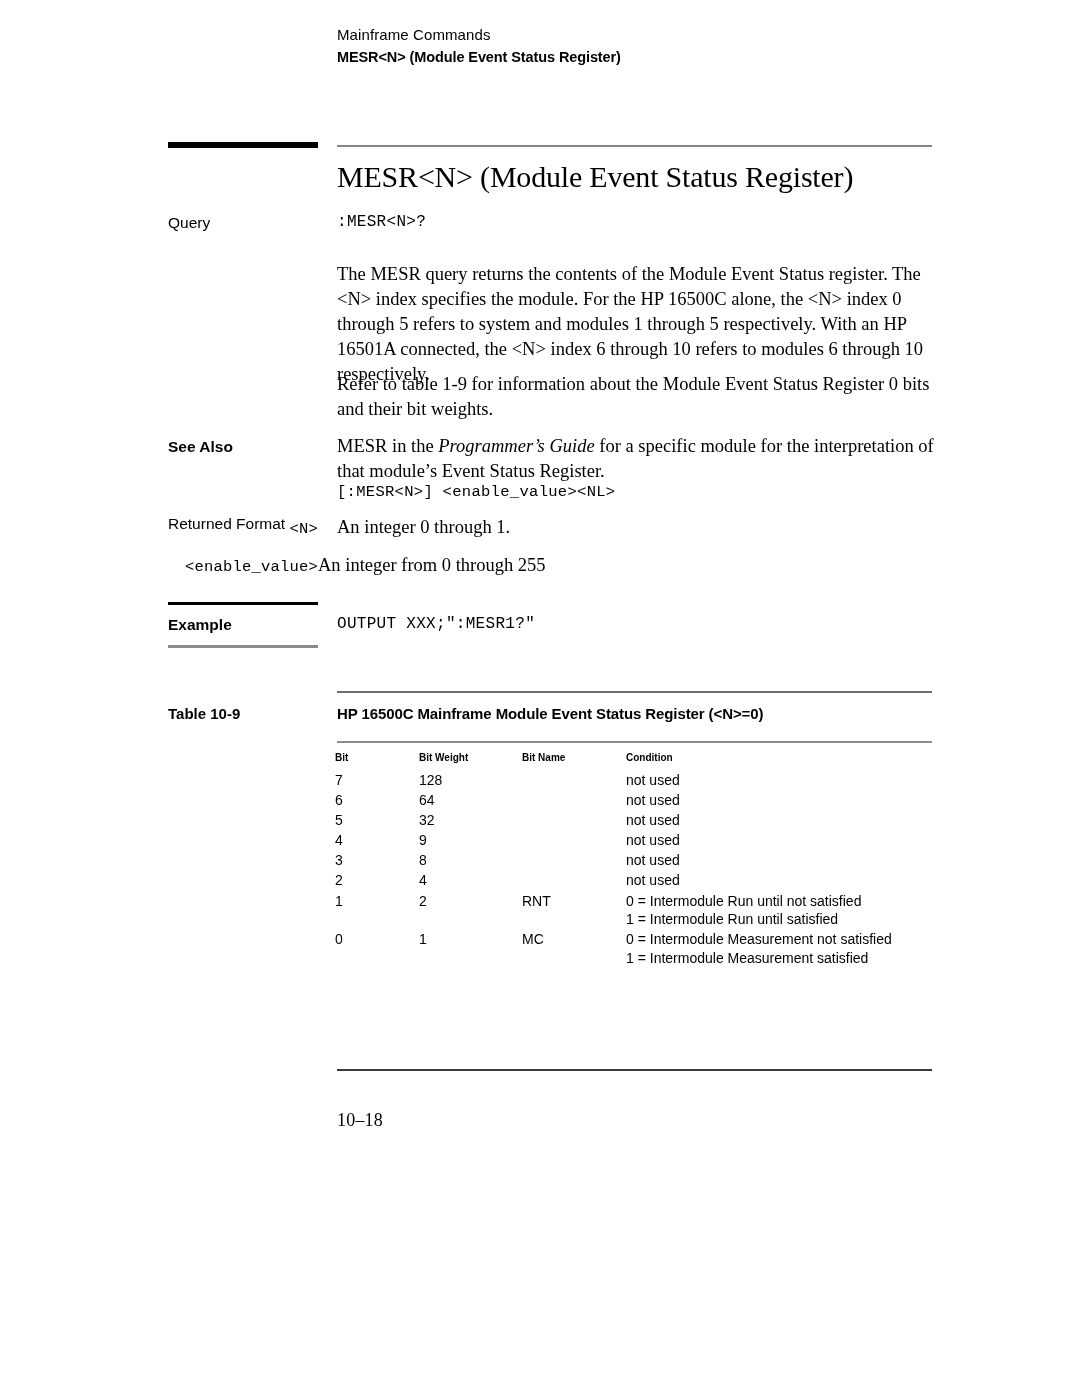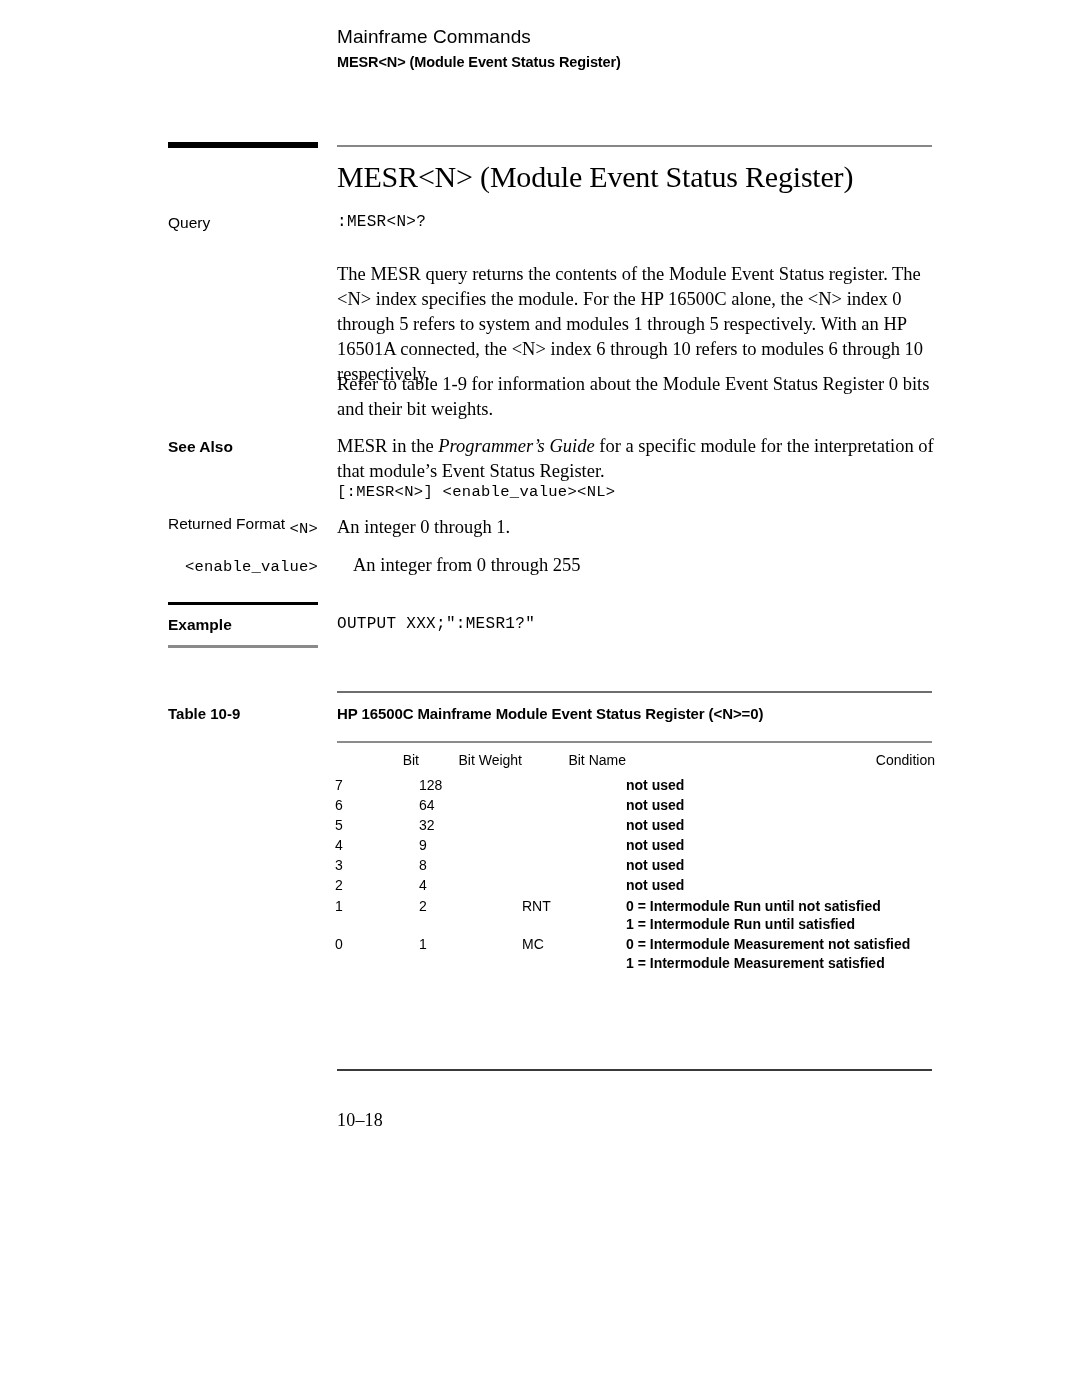--- a/index.html
+++ b/index.html
@@ -15,21 +15,21 @@
     color: #000000;
     overflow: hidden;
   }
 
   .page { position: absolute; inset: 0; }
 
   
   .runhead { position: absolute; left: 337px; top: 26px; width: 600px; }
   .runhead-line1 {
     font-family: "Liberation Sans", sans-serif;
-    font-size: 19px;
+    font-size: 15px;
     letter-spacing: .1px;
     color: #000;
   }
   .runhead-line2 {
     font-family: "Liberation Sans", sans-serif;
     font-size: 14.5px;
     font-weight: bold;
     margin-top: 6px;
     letter-spacing: -.1px;
   }
@@ -118,37 +118,37 @@
   }
 
   .tbl {
     position: absolute; left: 335px; top: 752px;
     width: 600px;
     border-collapse: collapse;
     font-family: "Liberation Sans", sans-serif;
     font-size: 14px;
   }
   .tbl th {
-    text-align: right;
-    font-weight: normal;
+    text-align: left;
+    font-weight: bold;
     padding: 0 0 8px 0;
-    font-size: 14px;
+    font-size: 10px;
     white-space: nowrap;
   }
   .tbl td {
     text-align: left;
     padding: 0 0 1.5px 0;
     vertical-align: top;
     line-height: 18.6px;
     white-space: nowrap;
   }
   .col-bit      { width: 84px; }
   .col-weight   { width: 103px; }
   .col-name     { width: 104px; }
-  .col-cond     { width: auto; font-weight: bold; }
+  .col-cond     { width: auto; }
 
   .cond-line { display: block; }
 
   .page-number {
     position: absolute; left: 337px; top: 1080px;
     font-size: 18px;
     letter-spacing: .2px;
     margin-top: 30px;
   }
 
@@ -177,21 +177,21 @@
   <div class="label bold" style="left:168px; top:438px;text-align:center;">See Also</div>
   <div class="body-text" style="left:337px; top:434px; width: 600px;"><span>MESR in the </span><span class="italic">Programmer’s Guide</span><span> for a specific module for the interpretation of that module’s Event Status Register.</span></div>
 
   <div class="label" style="left:168px; top:483px;margin-top:32px;">Returned Format</div>
   <div class="mono" style="left:337px; top:483px; font-size:15.5px;">[:MESR&lt;N&gt;] &lt;enable_value&gt;&lt;NL&gt;</div>
 
   <div class="param-name" style="left:118px; top:520px; width:200px;">&lt;N&gt;</div>
   <div class="body-text" style="left:337px; top:515px; width:600px;">An integer 0 through 1.</div>
 
   <div class="param-name" style="left:118px; top:558px; width:200px;">&lt;enable_value&gt;</div>
-  <div class="body-text" style="left:353px; top:553px; width:600px;">An integer from 0 through 255</div>
+  <div class="body-text" style="left:318px; top:553px; width:600px;">An integer from 0 through 255</div>
 
   <div class="rule-black-example"></div>
   <div class="label bold" style="left:168px; top:616px;">Example</div>
   <div class="rule-gray-example"></div>
   <div class="mono" style="left:337px; top:615px;">OUTPUT XXX;":MESR1?"</div>
 
   <div class="rule-table-top"></div>
   <div class="label bold" style="left:168px; top:705px; font-size:15px;">Table 10-9</div>
   <div class="table-caption">HP 16500C Mainframe Module Event Status Register  (&lt;N&gt;=0)</div>
   <div class="rule-table-mid"></div>

